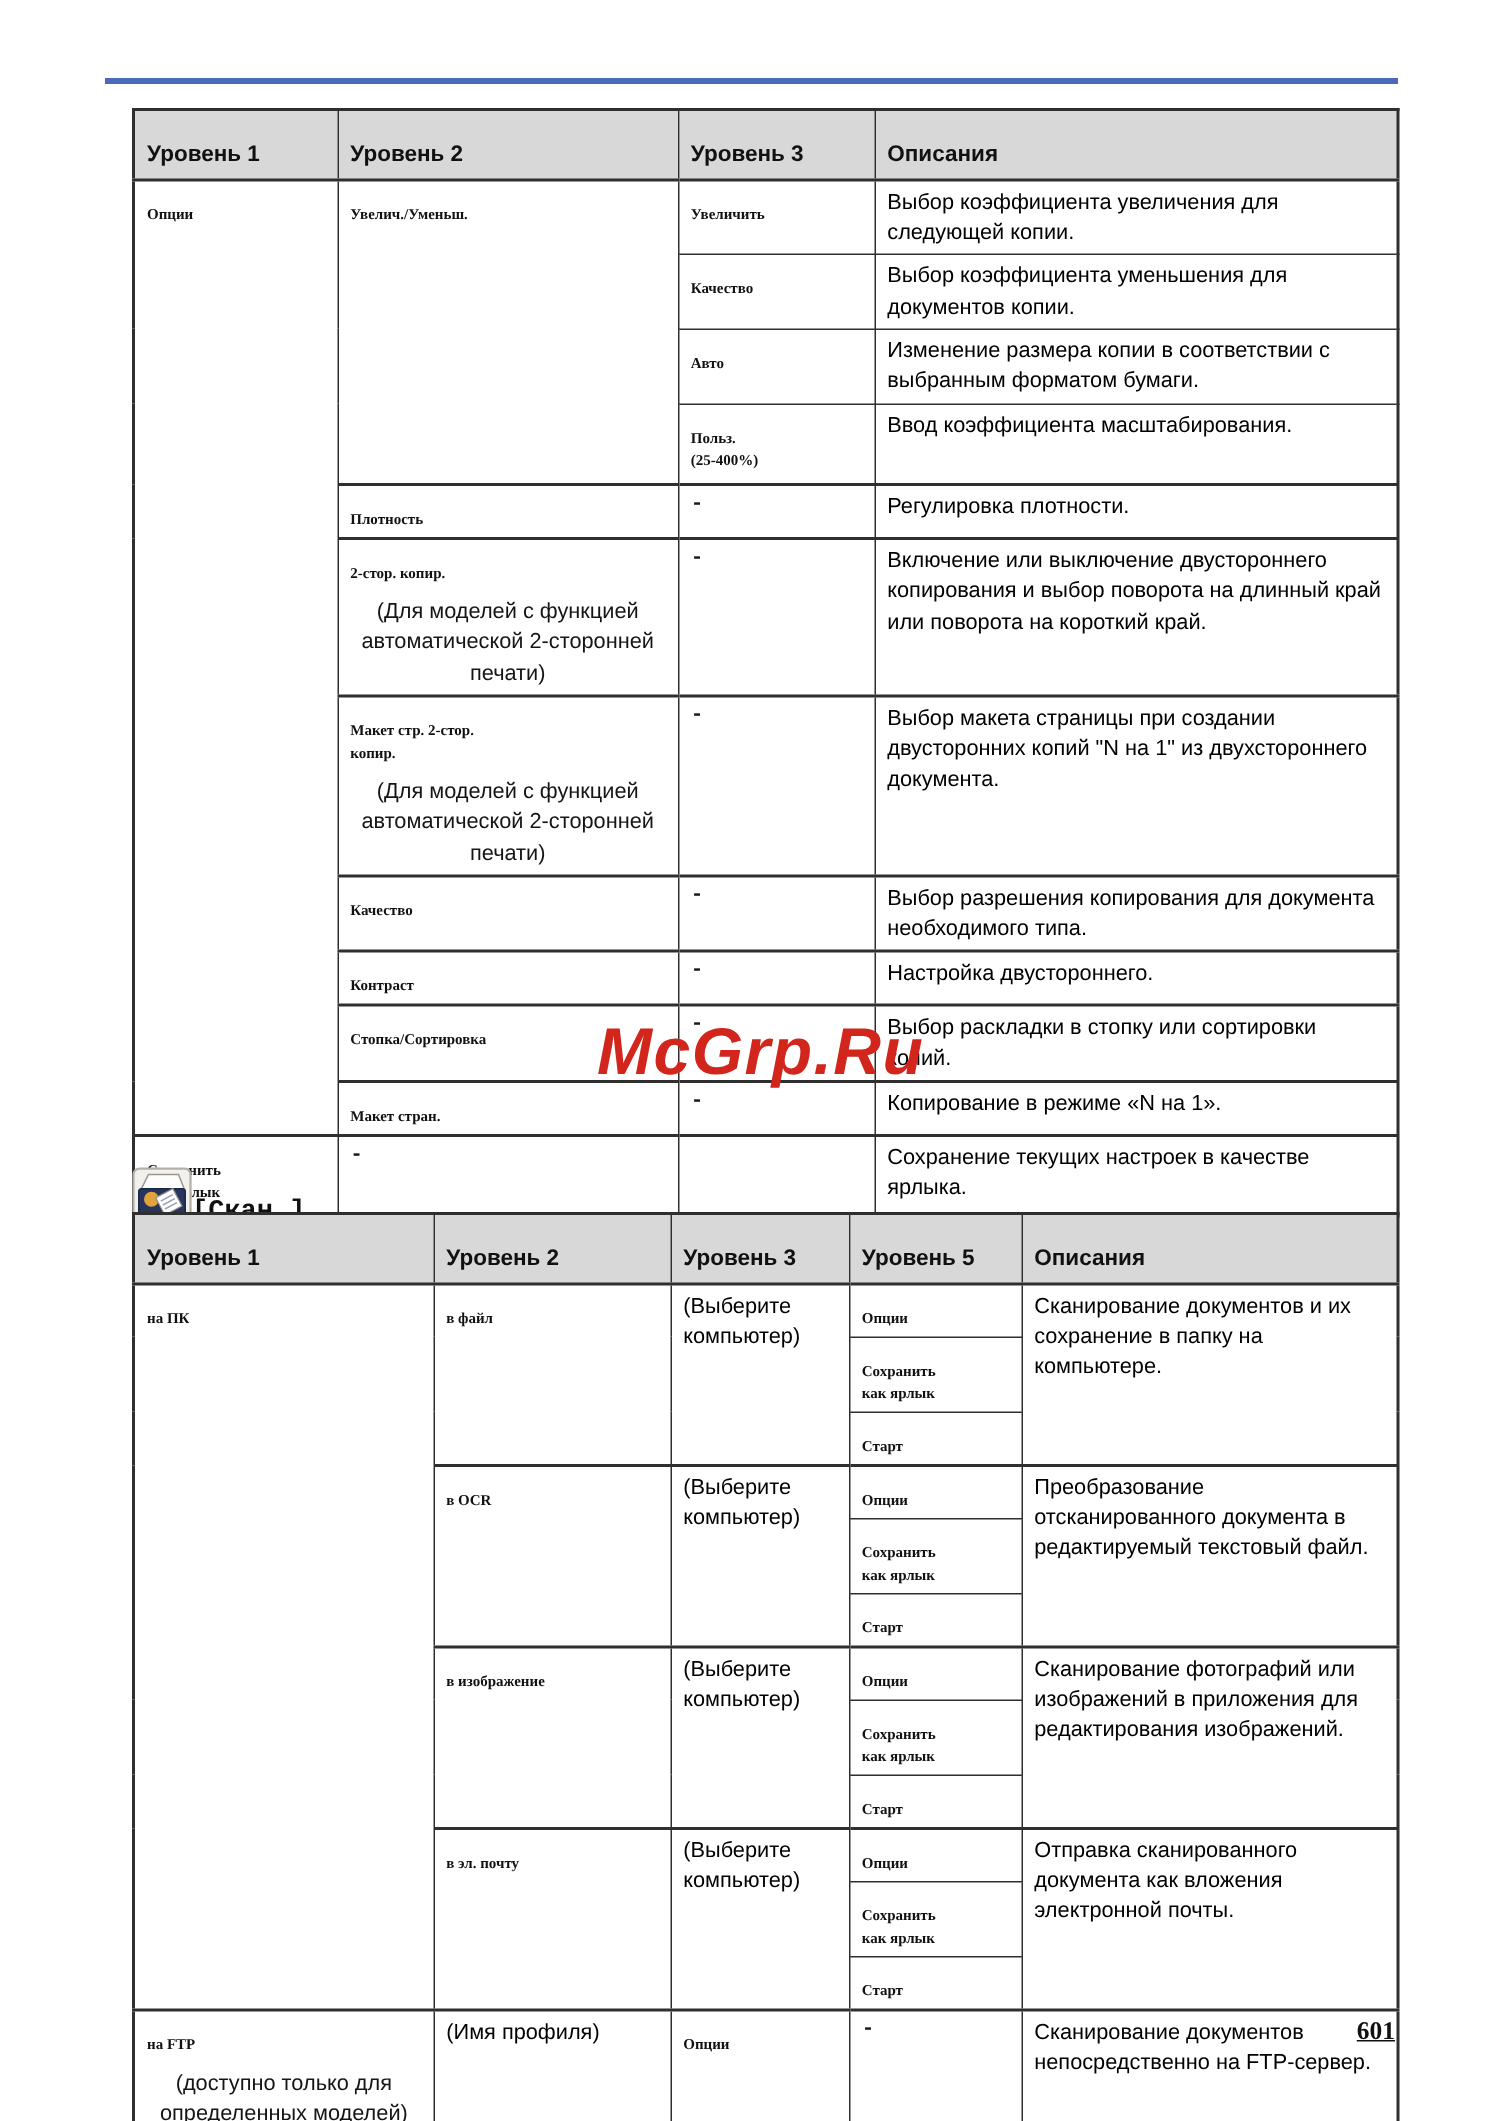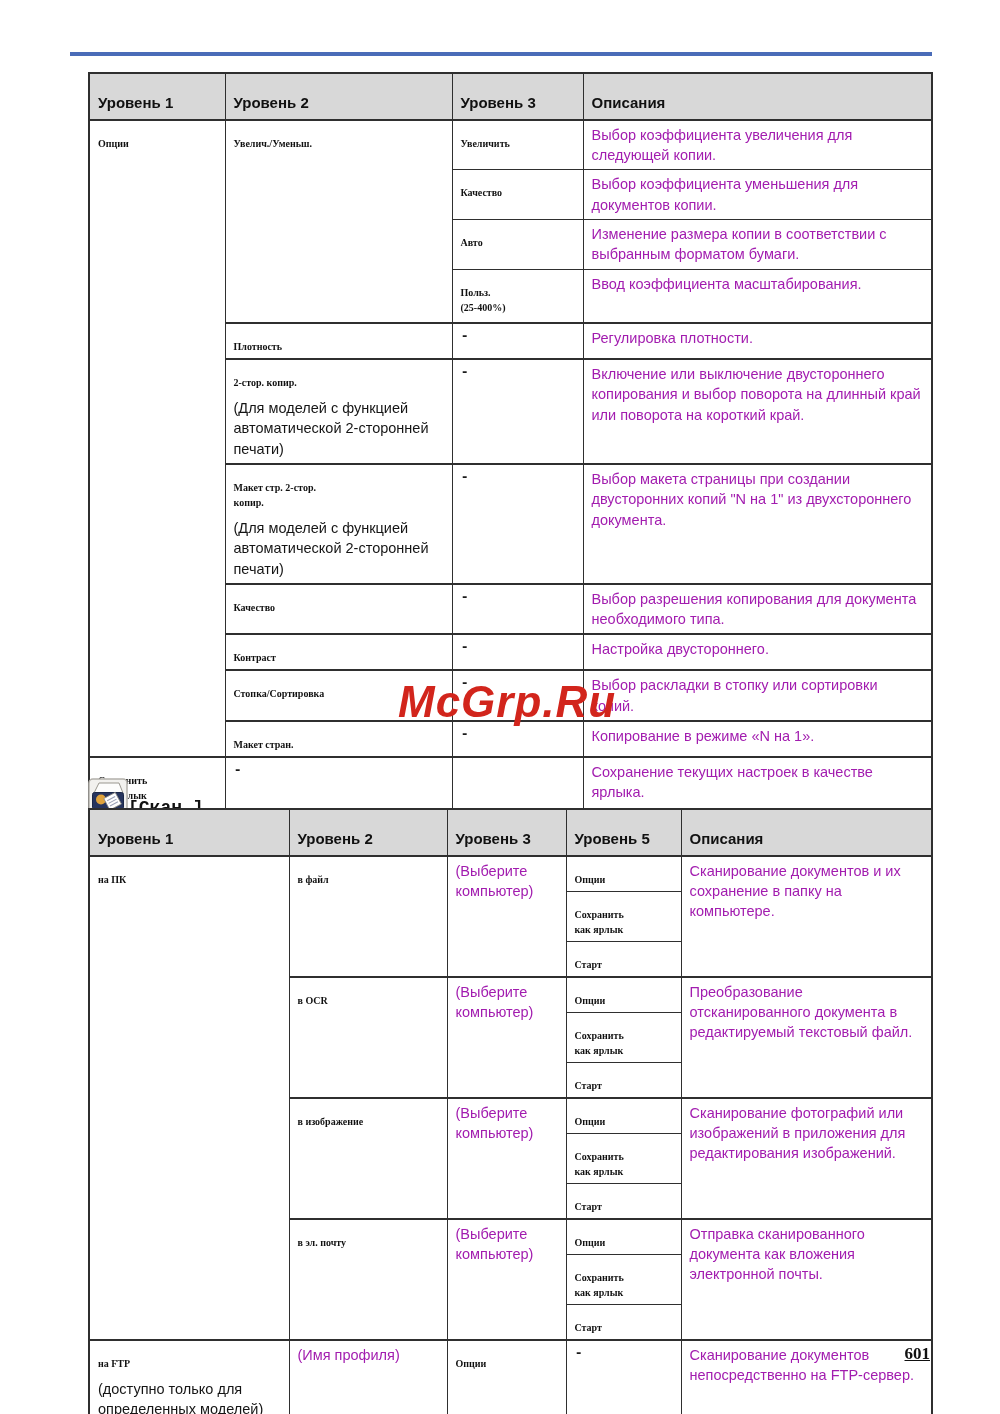--- a/index.html
+++ b/index.html
@@ -17,22 +17,22 @@
     background:#d8d8d8;text-align:left;
     font:bold 15px/1.25 "Liberation Sans",sans-serif;color:#111;
     padding-top:20px;padding-bottom:6px;
   }
   tr.major>td{border-top-width:2px;}
   .mono{
     font-family:Liberation Serif, serif;font-weight:bold;font-size:10px;
     line-height:1.5;white-space:pre-line;color:#111;margin-top:11px;
   }
   .dash{font-family:"Liberation Mono",monospace;font-weight:bold;font-size:14px;}
-  .desc{font:14.5px/1.4 "Liberation Sans",sans-serif;color:#a21caf;}
-  .note{font:14.5px/1.4 "Liberation Sans",sans-serif;color:#151515;padding-top:8px;}
+  .desc{font:14.5px/1.4 "Liberation Sans",sans-serif;color:#000000;}
+  .note{font:14.5px/1.4 "Liberation Sans",sans-serif;color:#151515;padding-top:8px;text-align:center;}
   .scan-heading{
     position:absolute;left:88px;top:778px;display:flex;align-items:flex-end;
   }
   .scan-label{
     font-family:"Liberation Mono",monospace;font-weight:bold;font-size:18px;color:#111;
   }
   .watermark{
     position:absolute;left:398px;top:680px;z-index:5;pointer-events:none;
     font:bold italic 44px/1 "Liberation Sans",sans-serif;color:#d2251c;
     letter-spacing:1px;

